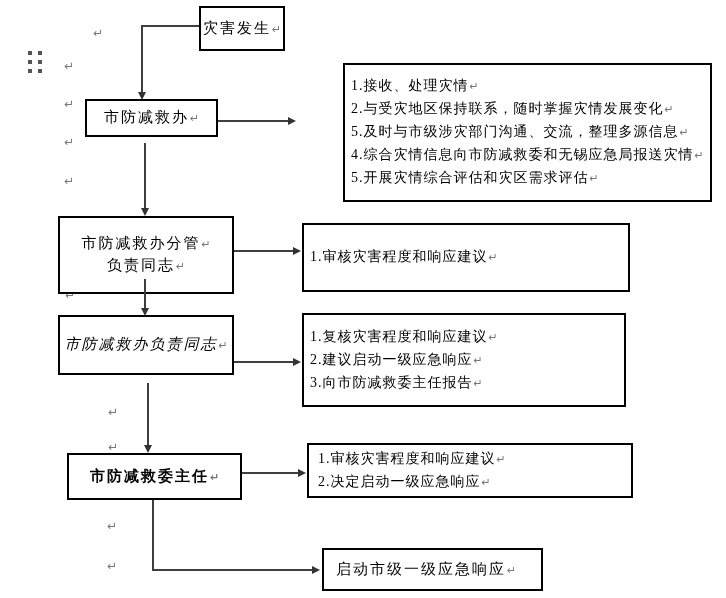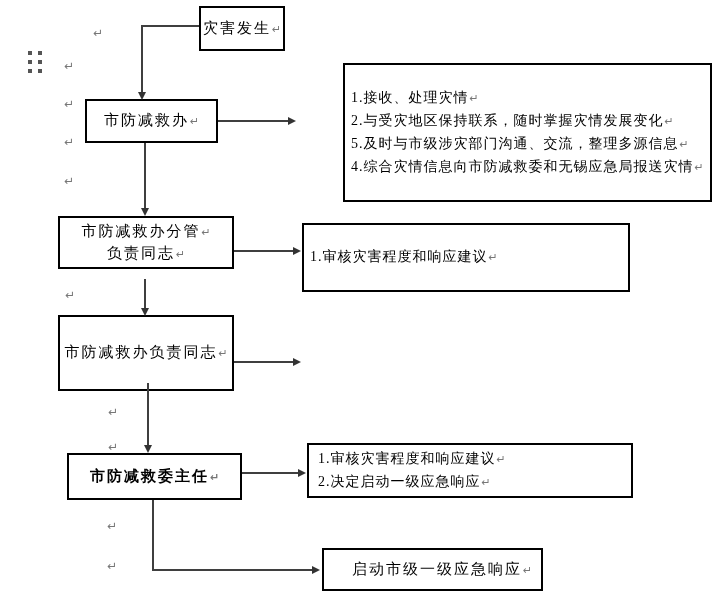--- a/index.html
+++ b/index.html
@@ -28,21 +28,21 @@
     position:absolute;color:#777;font-size:12px;line-height:12px;
     font-family:"DejaVu Sans", sans-serif;
   }
   
   .hline{position:absolute;height:2px;background:#3f3f3f;}
   .vline{position:absolute;width:2px;background:#3f3f3f;}
   .ar{position:absolute;width:0;height:0;border-top:4px solid transparent;border-bottom:4px solid transparent;border-left:8px solid #333;}
   .ad{position:absolute;width:0;height:0;border-left:4px solid transparent;border-right:4px solid transparent;border-top:8px solid #333;}
   
   .dot{position:absolute;width:4px;height:4px;background:#555;}
-  .final-node{justify-content:center;align-items:flex-start;padding-left:28px;}
+  .final-node{justify-content:center;align-items:flex-start;padding-left:12px;}
 </style>
 </head>
 <body>
 
 <div class="page">
 
   <div style="position:absolute;left:26px;top:50px;width:18px;height:26px;">
     <span class="dot" style="left:2px;top:1px;"></span>
     <span class="dot" style="left:12px;top:1px;"></span>
     <span class="dot" style="left:2px;top:10px;"></span>
@@ -62,39 +62,39 @@
   <span class="mmark" style="left:107px;top:520px;">↵</span>
   <span class="mmark" style="left:107px;top:560px;">↵</span>
 
   <div class="node" style="left:199px;top:6px;width:86px;height:45px;">
     <div class="nline">
         <span>灾害发生</span>
         <span class="pm">↵</span>
       </div>
   </div>
 
-  <div class="node" style="left:85px;top:99px;width:133px;height:44px;text-align:center;">
+  <div class="node" style="left:85px;top:99px;width:133px;height:38px;text-align:center;">
     <div class="nline">
         <span>市防减救办</span>
         <span class="pm">↵</span>
       </div>
   </div>
 
-  <div class="node" style="left:58px;top:216px;width:176px;height:53px;">
+  <div class="node" style="left:58px;top:216px;width:176px;height:78px;">
     <div class="nline">
         <span>市防减救办分管</span>
         <span class="pm">↵</span>
       </div>
     <div class="nline">
         <span>负责同志</span>
         <span class="pm">↵</span>
       </div>
   </div>
 
-  <div class="node" style="left:58px;top:315px;width:176px;height:76px;">
+  <div class="node" style="left:58px;top:315px;width:176px;height:60px;font-style:italic;">
     <div class="nline">
         <span>市防减救办负责同志</span>
         <span class="pm">↵</span>
       </div>
   </div>
 
   <div class="node" style="left:67px;top:453px;width:175px;height:47px;font-weight:bold;">
     <div class="nline">
         <span>市防减救委主任</span>
         <span class="pm">↵</span>
@@ -106,26 +106,32 @@
         <span>启动市级一级应急响应</span>
         <span class="pm">↵</span>
       </div>
   </div>
 
   <div class="detail" style="left:298px;top:63px;width:369px;height:139px;margin-left:45px;">
     <div class="dline"><span>1.接收、处理灾情</span><span class="pm">↵</span></div>
     <div class="dline"><span>2.与受灾地区保持联系，随时掌握灾情发展变化</span><span class="pm">↵</span></div>
     <div class="dline"><span>5.及时与市级涉灾部门沟通、交流，整理多源信息</span><span class="pm">↵</span></div>
     <div class="dline"><span>4.综合灾情信息向市防减救委和无锡应急局报送灾情</span><span class="pm">↵</span></div>
+    <div class="dline"><span>5.开展灾情综合评估和灾区需求评估</span><span class="pm">↵</span></div>
   </div>
 
   <div class="detail" style="left:302px;top:223px;width:328px;height:69px;">
     <div class="dline"><span>1.审核灾害程度和响应建议</span><span class="pm">↵</span></div>
   </div>
 
+  <div class="detail" style="left:302px;top:313px;width:324px;height:94px;">
+    <div class="dline"><span>1.复核灾害程度和响应建议</span><span class="pm">↵</span></div>
+    <div class="dline"><span>2.建议启动一级应急响应</span><span class="pm">↵</span></div>
+    <div class="dline"><span>3.向市防减救委主任报告</span><span class="pm">↵</span></div>
+  </div>
 
   <div class="detail" style="left:307px;top:443px;width:326px;height:55px;padding-left:9px;">
     <div class="dline"><span>1.审核灾害程度和响应建议</span><span class="pm">↵</span></div>
     <div class="dline"><span>2.决定启动一级应急响应</span><span class="pm">↵</span></div>
   </div>
 
   <div class="hline" style="left:142px;top:25px;width:57px;"></div>
   <div class="vline" style="left:141px;top:25px;height:68px;"></div>
   <div class="ad" style="left:138px;top:92px;"></div>
 

